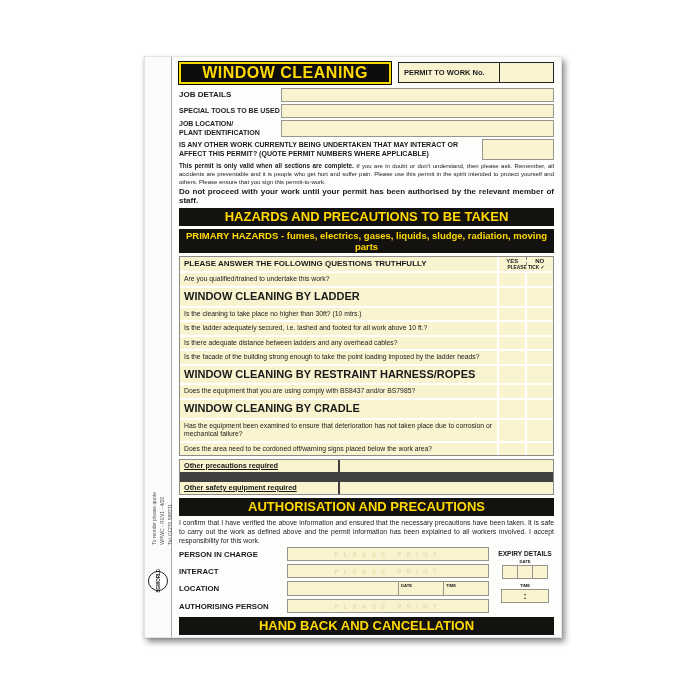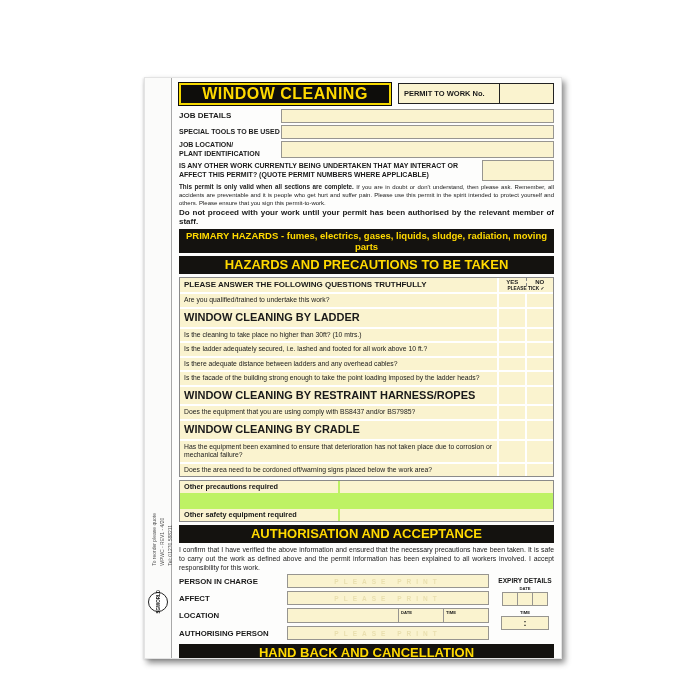--- a/index.html
+++ b/index.html
@@ -1,19 +1,19 @@
 <!DOCTYPE html>
 <html><head>
 <meta charset="utf-8">
 <style>
   * { margin:0; padding:0; box-sizing:border-box; }
   html,body { width:700px; height:700px; background:#ffffff; font-family:"Liberation Sans", sans-serif; color:#1a1a1a; }
   body { position:relative; }
 
-  .paper { position:absolute; left:144px; top:77px; width:418px; height:582px; background:#fdfdfc;
+  .paper { position:absolute; left:144px; top:56px; width:418px; height:582px; background:#fdfdfc;
            border:1px solid #e3e3e3; box-shadow:3px 4px 6px rgba(0,0,0,0.45), -1px 1px 2px rgba(0,0,0,0.10);
            display:flex; overflow:hidden; }
 
   
   .side-strip { width:27px; flex:none; border-right:1px solid #a8a8a8; position:relative; background:#fbfbfa; }
   .reorder { position:absolute; bottom:92px; left:5px; writing-mode:vertical-rl; transform:rotate(180deg);
              font-size:5px; line-height:1.6; color:#555; white-space:nowrap; }
   .logo-circle { position:absolute; bottom:46px; left:3px; width:20px; height:20px; border:1.5px solid #222;
                  border-radius:50%; background:#fff; display:flex; align-items:center; justify-content:center; }
   .logo-circle span { writing-mode:vertical-rl; transform:rotate(180deg); font-size:4.5px; font-weight:bold; color:#111; }
@@ -53,21 +53,21 @@
   .q-section .q-text { font-weight:bold; font-size:11px; }
   .q-cell { width:26px; flex:none; background:#faf3cf; }
   .q-head .q-text { font-weight:bold; font-size:8px; }
   .yn-block { width:54px; flex:none; background:#faf3cf; display:flex; flex-direction:column; }
   .yn-top { display:flex; flex:1; }
   .yn-top div { flex:1; font-size:6px; font-weight:bold; text-align:center; padding-top:1px; }
   .yn-no { border-left:1px dashed #888; }
   .yn-tick { font-size:4.8px; font-weight:bold; text-align:center; padding-bottom:1px; }
 
   
-  .op-table { border:1.5px solid #8a8a8a; display:flex; flex-direction:column; gap:16px; background:#bef264; margin-bottom:3px; }
+  .op-table { border:1.5px solid #8a8a8a; display:flex; flex-direction:column; gap:10px; background:#404040; margin-bottom:3px;text-decoration:underline; }
   .op-row { display:flex; gap:2px; height:12px; }
   .op-label { width:158px; flex:none; background:#faf3cf; font-weight:bold; font-size:7.3px; padding:1px 4px; }
   .op-input { flex:1; background:#faf3cf; }
 
   .statement { font-size:6.9px; line-height:1.28; text-align:justify; margin-bottom:2px; }
 
   
   .auth-body { display:flex; margin-bottom:1px; }
   .auth-main { flex:1; }
   .auth-row { display:flex; align-items:center; margin-bottom:3px; }
@@ -131,22 +131,22 @@
       <div class="f-input tall"></div>
     </div>
     <div class="f-row">
       <div class="ow-label">IS ANY OTHER WORK CURRENTLY BEING UNDERTAKEN THAT MAY INTERACT OR AFFECT THIS PERMIT? (QUOTE PERMIT NUMBERS WHERE APPLICABLE)</div>
       <div class="ow-input"></div>
     </div>
 
     <p class="notice"><b>This permit is only valid when all sections are complete.</b><span> If you are in doubt or don't understand, then please ask. Remember, all accidents are preventable and it is people who get hurt and suffer pain. Please use this permit in the spirit intended to protect yourself and others. Please ensure that you sign this permit-to-work.</span></p>
     <p class="warning">Do not proceed with your work until your permit has been authorised by the relevant member of staff.</p>
 
+    <div class="bar bar-lg">HAZARDS AND PRECAUTIONS TO BE TAKEN</div>
     <div class="bar bar-sm">PRIMARY HAZARDS - fumes, electrics, gases, liquids, sludge, radiation, moving parts</div>
-    <div class="bar bar-lg">HAZARDS AND PRECAUTIONS TO BE TAKEN</div>
 
     <div class="q-table">
       <div class="q-row q-head">
         <div class="q-text">PLEASE ANSWER THE FOLLOWING QUESTIONS TRUTHFULLY</div>
         <div class="yn-block">
           <div class="yn-top">
             <div>YES</div>
             <div class="yn-no">NO</div>
           </div>
           <div class="yn-tick">PLEASE TICK ✓</div>
@@ -214,33 +214,33 @@
       <div class="op-row">
         <div class="op-label">Other precautions required</div>
         <div class="op-input"></div>
       </div>
       <div class="op-row">
         <div class="op-label">Other safety equipment required</div>
         <div class="op-input"></div>
       </div>
     </div>
 
-    <div class="bar bar-lg">AUTHORISATION AND ACCEPTANCE</div>
+    <div class="bar bar-lg">AUTHORISATION AND PRECAUTIONS</div>
     <p class="statement">I confirm that I have verified the above information and ensured that the necessary precautions have been taken. It is safe to carry out the work as defined above and the permit information has been explained to all workers involved. I accept responsibility for this work.</p>
 
     <div class="auth-body">
       <div class="auth-main">
         <div class="auth-row">
           <div class="auth-label">PERSON IN CHARGE</div>
           <div class="a-input">
               <span class="ghost">PLEASE PRINT</span>
             </div>
         </div>
         <div class="auth-row">
-          <div class="auth-label">AFFECT</div>
+          <div class="auth-label">INTERACT</div>
           <div class="a-input">
               <span class="ghost">PLEASE PRINT</span>
             </div>
         </div>
         <div class="auth-row">
           <div class="auth-label">LOCATION</div>
           <div class="sig-split">
             <div class="sig-main"></div>
             <div class="sig-cell">
                 <span class="cell-tag">DATE</span>

